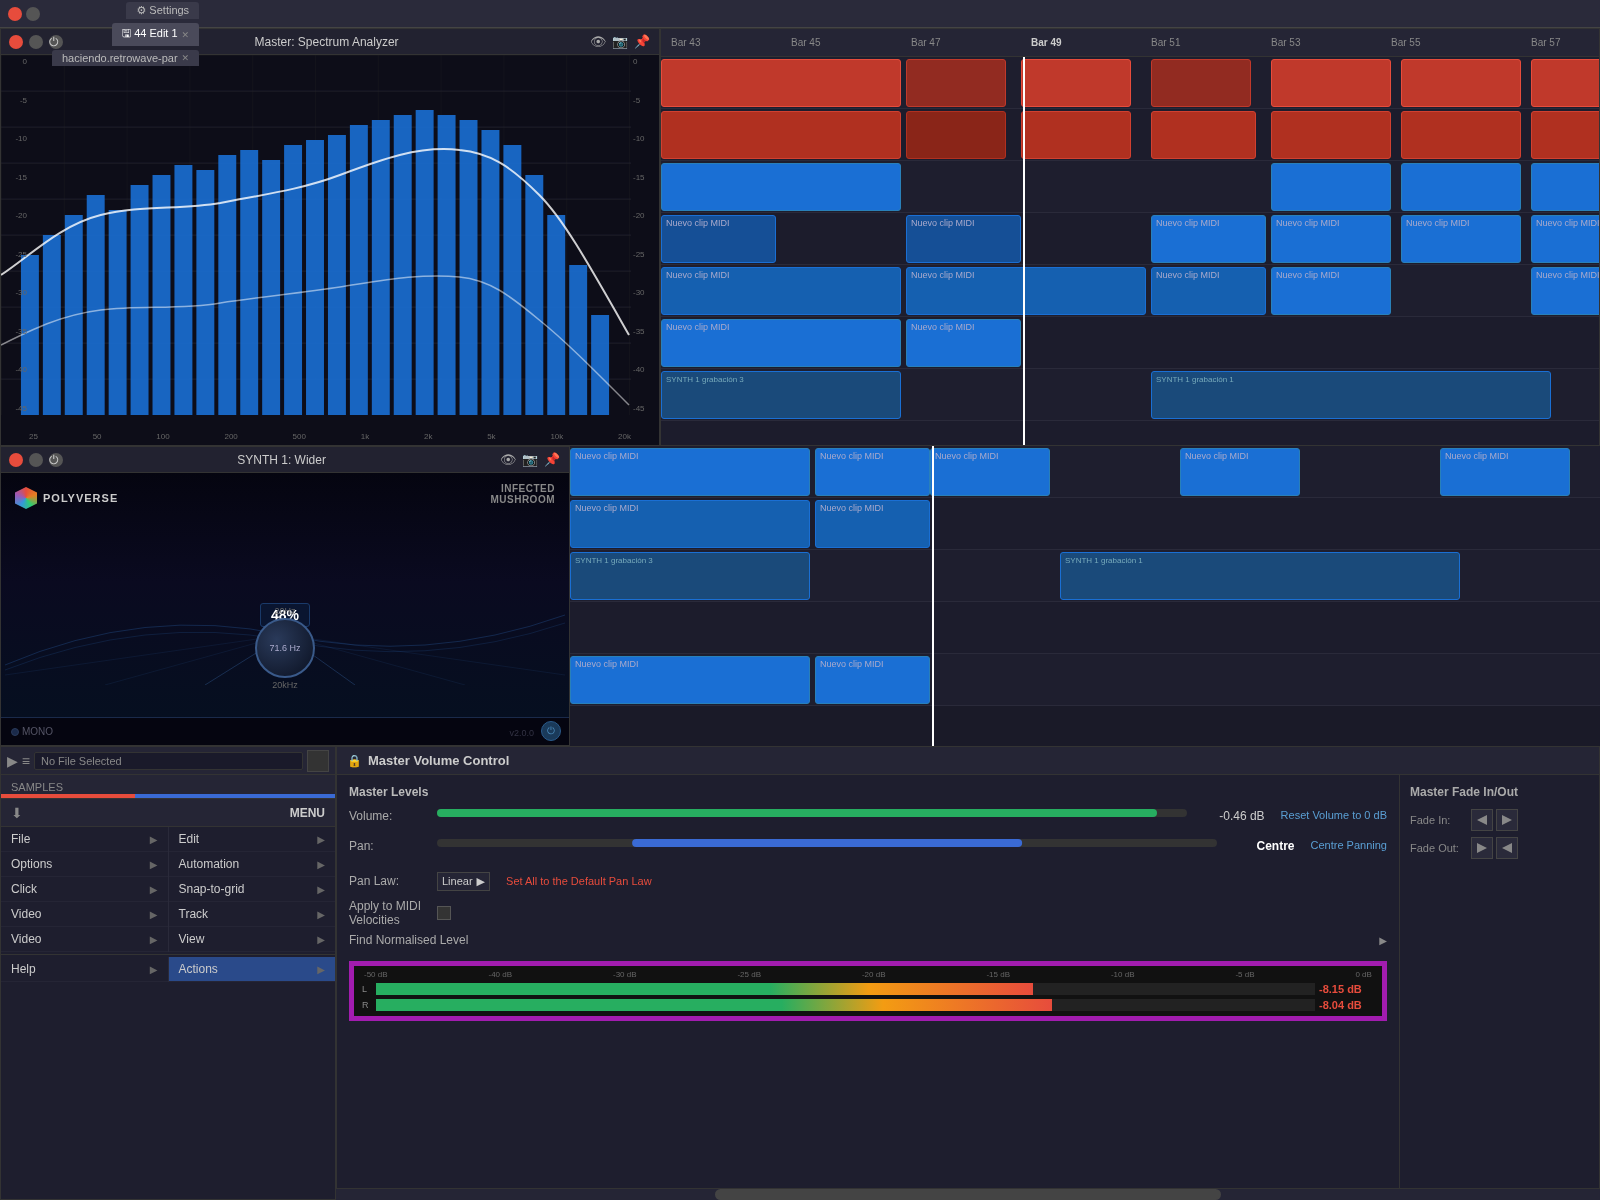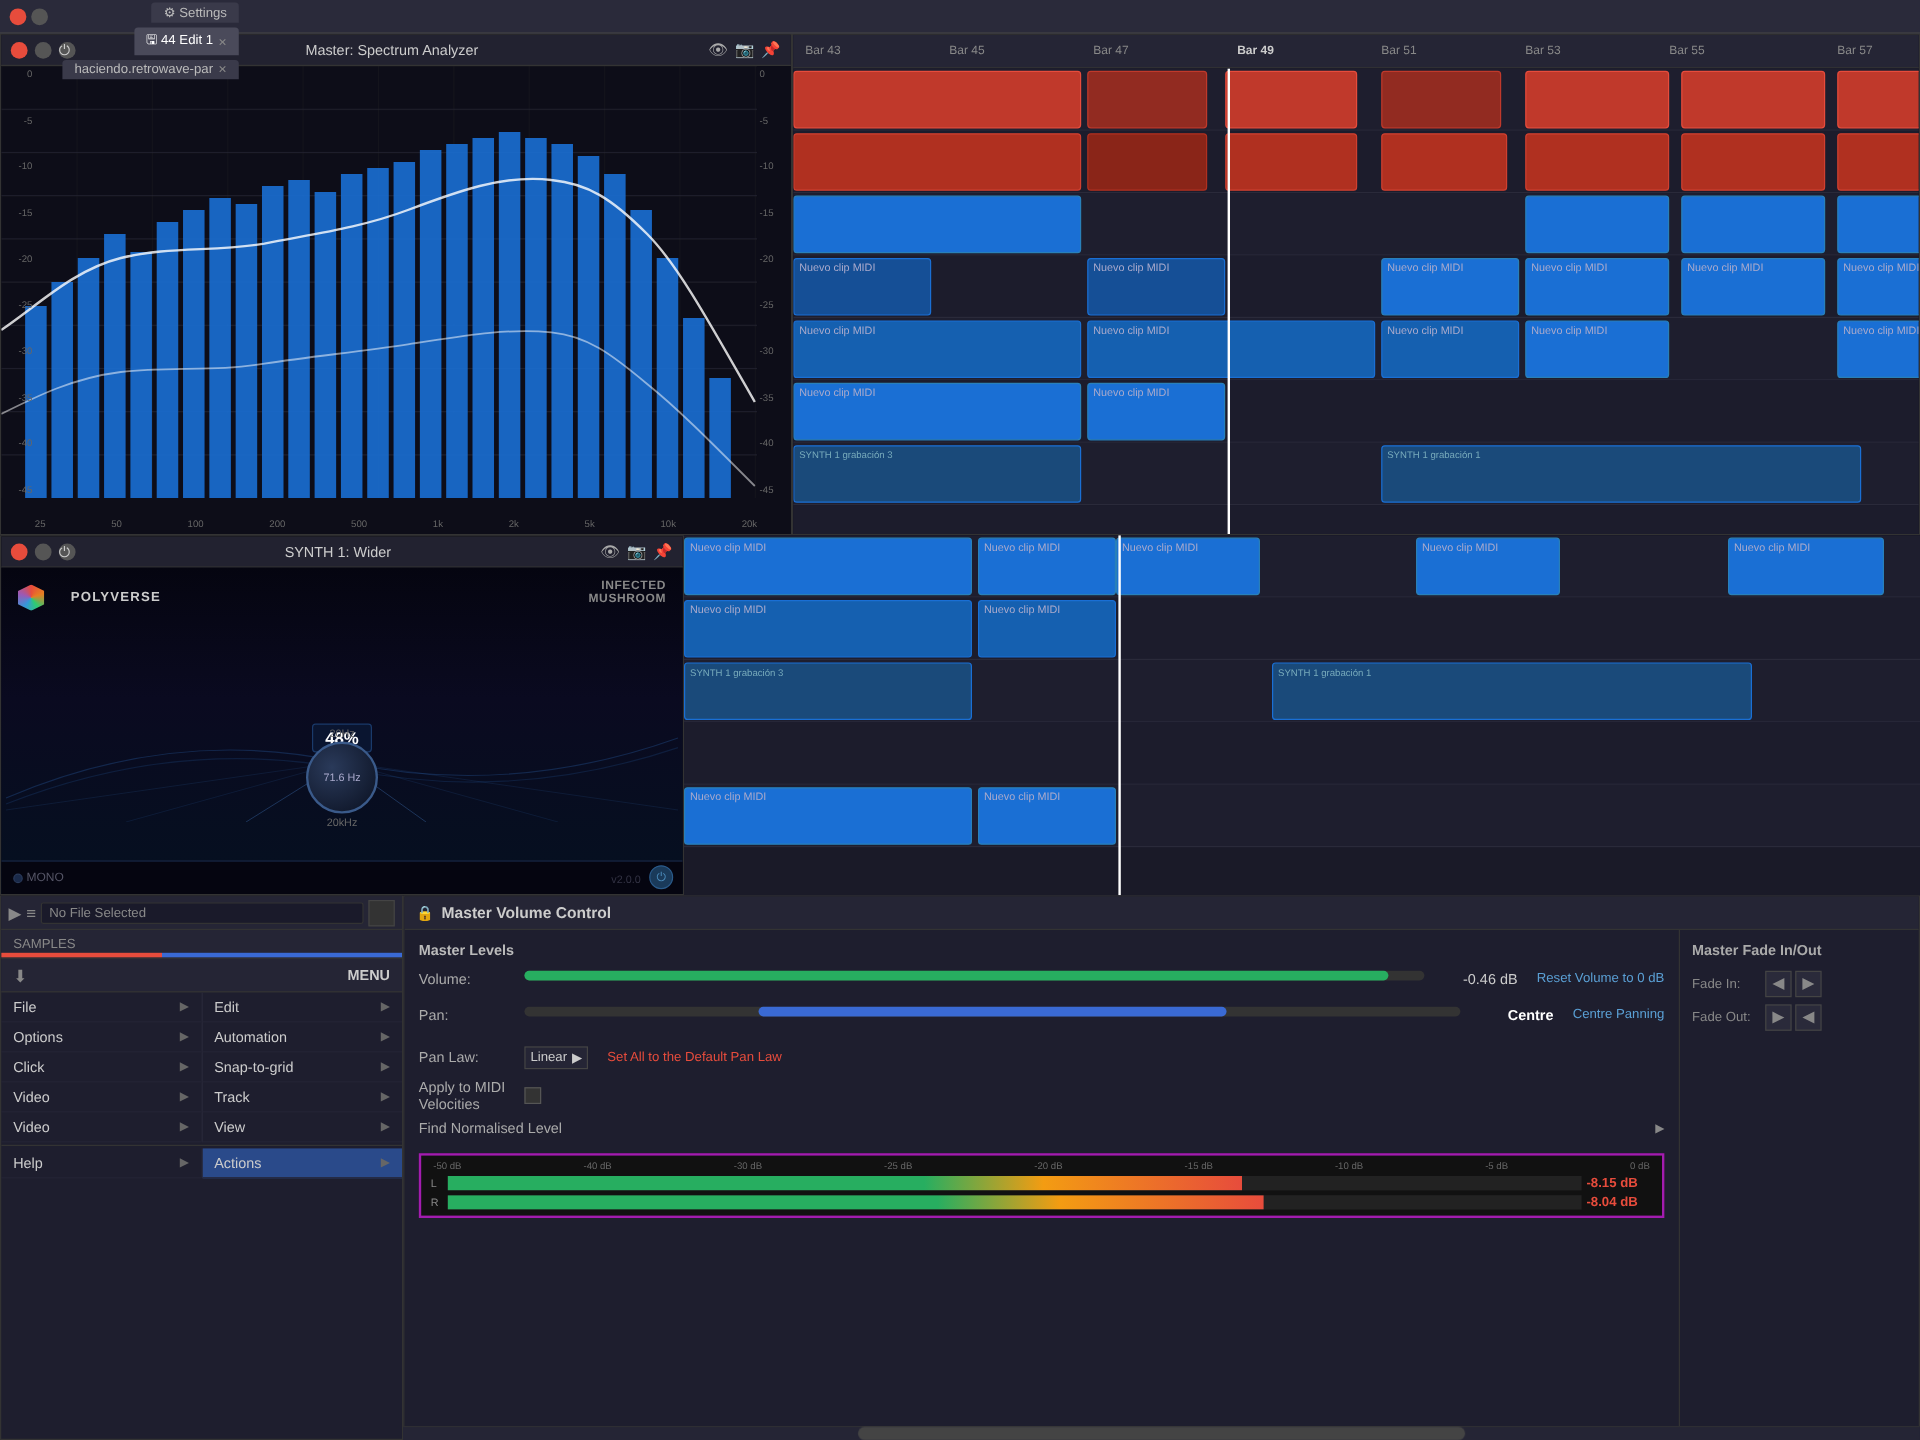--- a/index.html
+++ b/index.html
@@ -225,21 +225,21 @@
       background: linear-gradient(180deg, #050510 0%, #0a0a20 40%, #051020 100%);
       position: relative;
       overflow: hidden;
     }
     .polyverse-logo {
       position: absolute;
       top: 14px;
       left: 14px;
       display: flex;
       align-items: center;
-      gap: 22px;
+      gap: 6px;
     }
     .logo-gem {
       width: 22px; height: 22px;
       background: conic-gradient(from 0deg, #e74c3c, #e67e22, #2ecc71, #3498db, #9b59b6, #e74c3c);
       clip-path: polygon(50% 0%, 100% 25%, 100% 75%, 50% 100%, 0% 75%, 0% 25%);
     }
     .logo-text {
       font-size: 11px;
       font-weight: bold;
       color: #ccc;
@@ -604,21 +604,21 @@
       align-items: center;
       gap: 8px;
     }
     .find-level-label { font-size: 12px; color: #aaa; flex: 1; }
     .find-level-arrow { color: #888; font-size: 10px; }
 
     
     .level-meter {
       margin-top: 8px;
       background: #111;
-      border: 2px solid #a21caf;
+      border: 5px solid #a21caf;
       padding: 4px 8px;
       position: relative;
     }
     .meter-scale {
       display: flex;
       justify-content: space-between;
       margin-bottom: 3px;
       padding: 0 2px;
     }
     .meter-scale-label { font-size: 8px; color: #666; }

